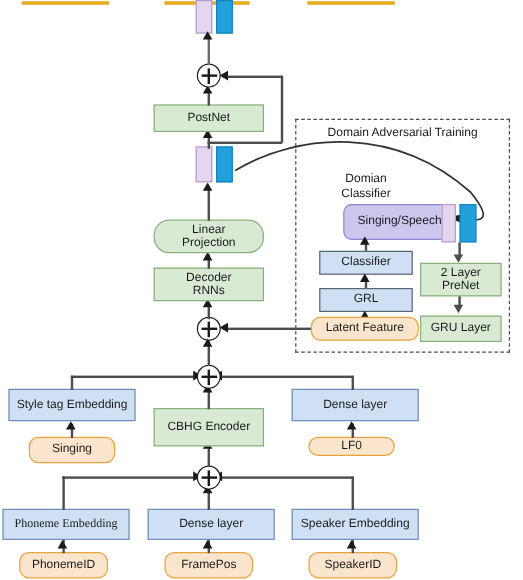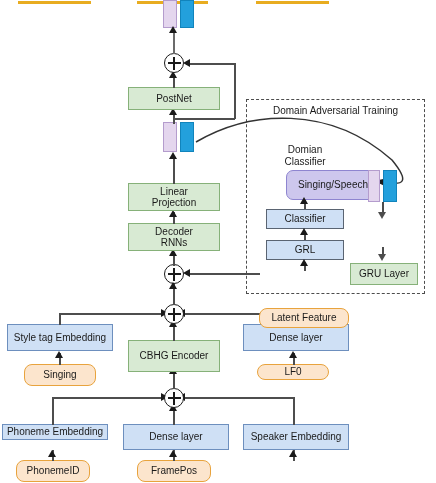--- a/index.html
+++ b/index.html
@@ -67,29 +67,30 @@
   <div class="plainlabel" style="left:246px;top:105px;width:179px;">Domain Adversarial Training</div>
 
   <svg class="curves" viewBox="0 0 436 483">
 
     <path d="M196,142 C250,110 330,105 392,160 C410,182 404,186 384,182" fill="none" stroke="#333333" stroke-width="1.5"></path>
     <polygon points="388,178 374,181 387,187" fill="#1a1a1a"></polygon>
   </svg>
 
   <div class="node orange" style="left:16px;top:460px;width:74px;height:22px;">PhonemeID</div>
   <div class="node orange" style="left:137px;top:460px;width:74px;height:22px;">FramePos</div>
+  <div class="node orange" style="left:257px;top:460px;width:74px;height:22px;">SpeakerID</div>
 
   <div class="ln vln" style="left:52px;top:450px;height:11px;"></div>
   <div class="arrow arrow-up" style="left:48px;top:450px;"></div>
   <div class="ln vln" style="left:173px;top:450px;height:11px;"></div>
   <div class="arrow arrow-up" style="left:169px;top:450px;"></div>
   <div class="ln vln" style="left:293px;top:450px;height:11px;"></div>
   <div class="arrow arrow-up" style="left:289px;top:450px;"></div>
 
-  <div class="node blue" style="left:2px;top:424px;width:106px;height:16px;">Phoneme Embedding</div>
+  <div class="node blue" style="left:2px;top:424px;width:106px;height:26px;font-family:Liberation Serif, serif;">Phoneme Embedding</div>
   <div class="node blue" style="left:123px;top:424px;width:106px;height:26px;">Dense layer</div>
   <div class="node blue" style="left:243px;top:424px;width:106px;height:26px;">Speaker Embedding</div>
 
   <div class="ln vln" style="left:52px;top:397px;height:28px;"></div>
   <div class="ln vln" style="left:293px;top:397px;height:28px;"></div>
   <div class="ln hln" style="left:52px;top:397px;width:116px;"></div>
   <div class="ln hln" style="left:178px;top:397px;width:116px;"></div>
   <div class="arrow arrow-right" style="left:161px;top:393px;"></div>
   <div class="arrow arrow-left" style="left:178px;top:393px;"></div>
   <div class="ln vln" style="left:173px;top:405px;height:20px;"></div>
@@ -128,21 +129,21 @@
   <div class="arrow arrow-left" style="left:183px;top:269px;"></div>
 
   <div class="ln vln" style="left:173px;top:252px;height:14px;"></div>
   <div class="arrow arrow-up" style="left:169px;top:249px;"></div>
 
   <div class="node green" style="left:128px;top:223px;width:92px;height:28px;">Decoder
 RNNs</div>
   <div class="ln vln" style="left:173px;top:212px;height:12px;"></div>
   <div class="arrow arrow-up" style="left:169px;top:210px;"></div>
 
-  <div class="node green" style="left:128px;top:183px;width:92px;height:28px;">Linear
+  <div class="node green" style="left:128px;top:183px;width:92px;height:28px;border-radius:13px;">Linear
 Projection</div>
   <div class="ln vln" style="left:173px;top:158px;height:26px;"></div>
   <div class="arrow arrow-up" style="left:169px;top:152px;"></div>
 
   <div class="node lav" style="left:163px;top:122px;width:14px;height:30px;"></div>
   <div class="node cyan" style="left:180px;top:122px;width:14px;height:30px;"></div>
 
   <div class="ln vln" style="left:173px;top:112px;height:12px;"></div>
   <div class="arrow arrow-up" style="left:169px;top:108px;"></div>
 
@@ -167,29 +168,31 @@
   <div class="arrow arrow-up" style="left:300px;top:197px;"></div>
 
   <div class="node blue-d" style="left:266px;top:209px;width:78px;height:20px;">Classifier</div>
   <div class="ln vln" style="left:304px;top:231px;height:10px;"></div>
   <div class="arrow arrow-up" style="left:300px;top:228px;"></div>
 
   <div class="node blue-d" style="left:266px;top:240px;width:78px;height:20px;">GRL</div>
   <div class="ln vln" style="left:304px;top:262px;height:9px;"></div>
   <div class="arrow arrow-up" style="left:300px;top:259px;"></div>
 
-  <div class="node orange" style="left:259px;top:264px;width:90px;height:20px;margin-top:44px;">Latent Feature</div>
+  <div class="node orange" style="left:259px;top:264px;width:90px;height:20px;">Latent Feature</div>
 
   <div class="ln hln" style="left:354px;top:273px;width:10px;"></div>
   <div class="arrow arrow-left" style="left:350px;top:269px;"></div>
 
   <div class="node lav" style="left:368px;top:170px;width:12px;height:32px;"></div>
   <div class="node cyan" style="left:383px;top:170px;width:14px;height:32px;"></div>
 
   <div class="ln vln" style="left:382px;top:202px;height:13px;"></div>
   <div class="arrow arrow-down" style="left:378px;top:212px;"></div>
 
+  <div class="node green" style="left:350px;top:219px;width:68px;height:28px;">2 Layer
+PreNet</div>
   <div class="ln vln" style="left:382px;top:247px;height:10px;"></div>
   <div class="arrow arrow-down" style="left:378px;top:254px;"></div>
 
   <div class="node green" style="left:350px;top:263px;width:68px;height:22px;">GRU Layer</div>
 
 </div>
 
 </body></html>

